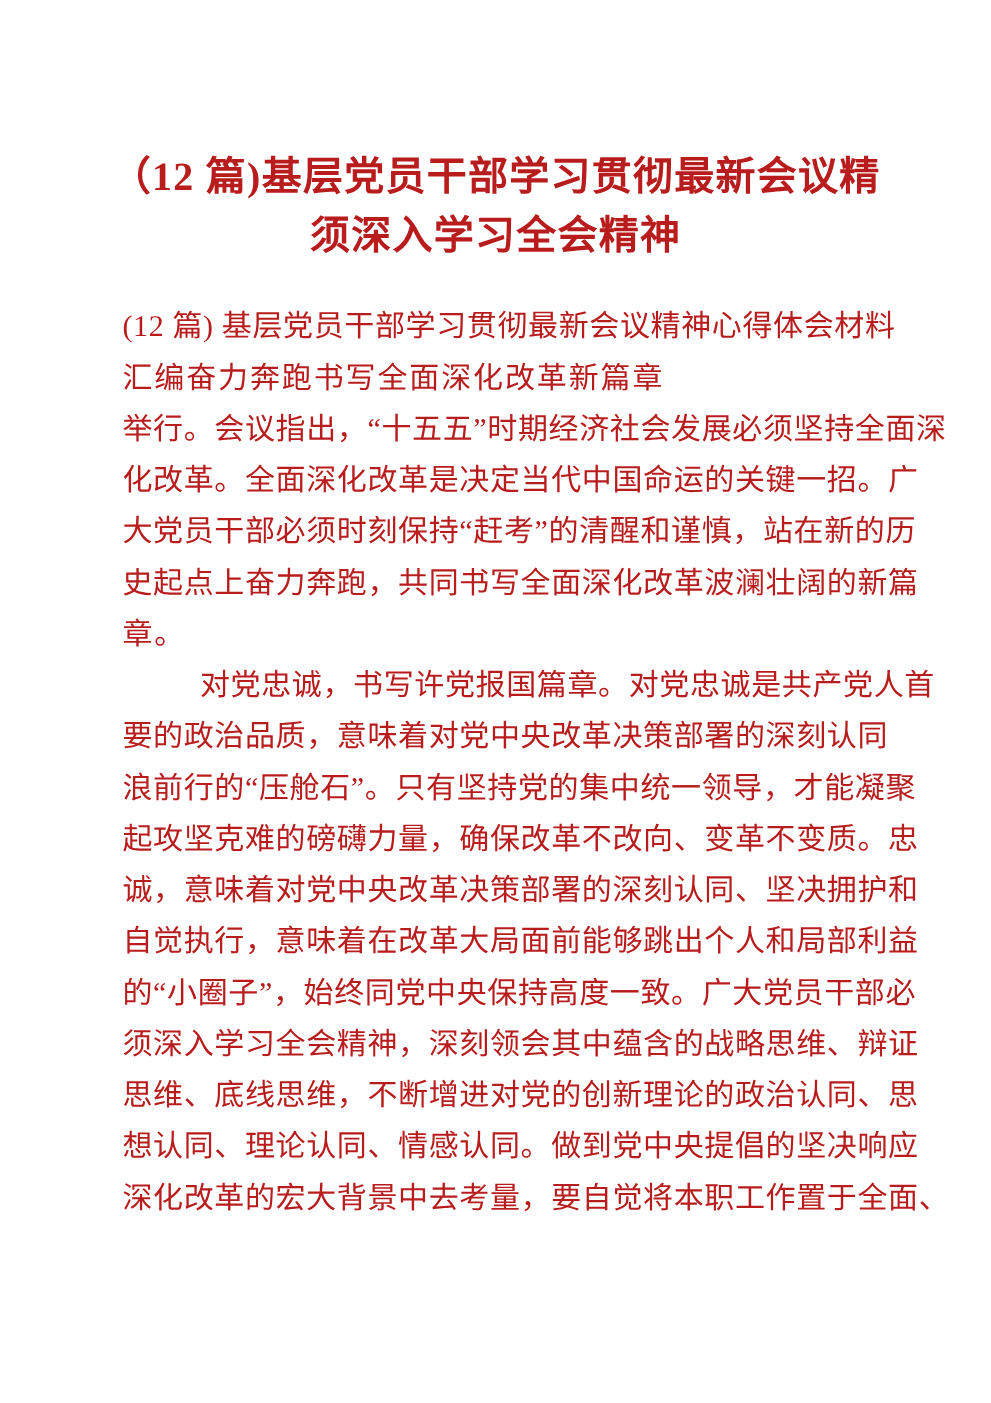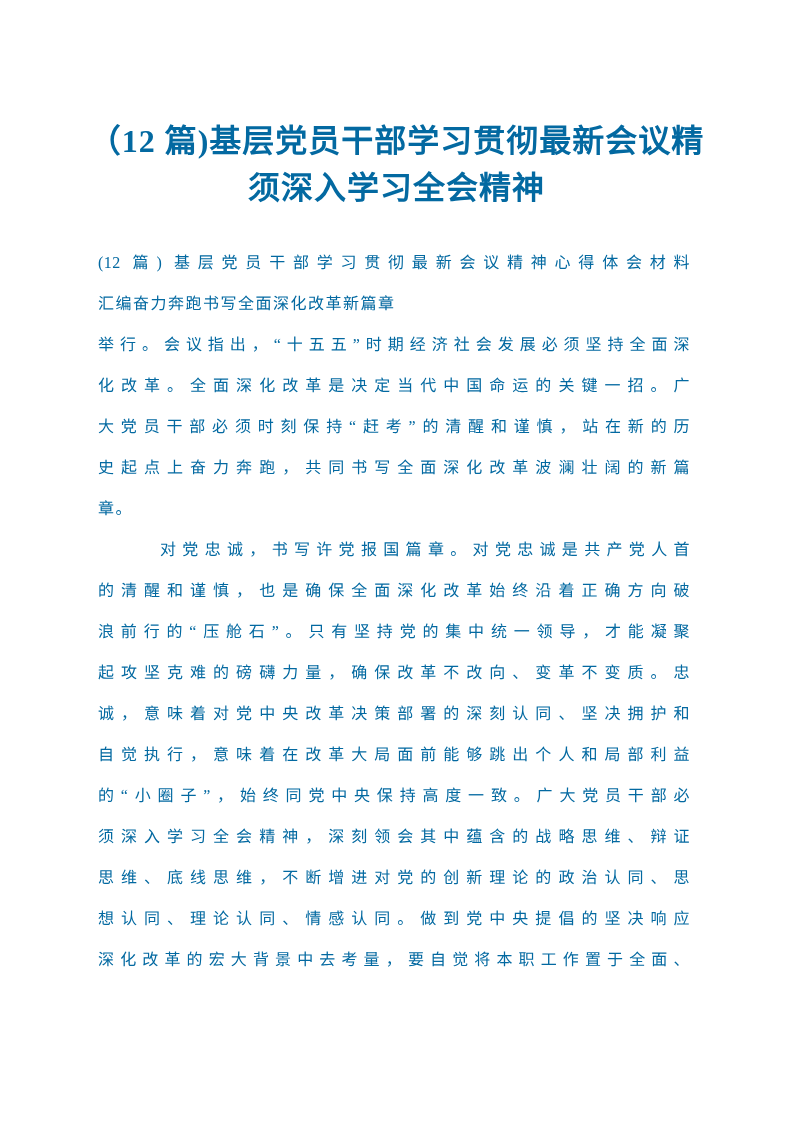--- a/index.html
+++ b/index.html
@@ -5,21 +5,21 @@
   html, body {
     margin: 0;
     padding: 0;
     background: #ffffff;
   }
   .page {
     position: relative;
     width: 793px;
     height: 1002px;
     background: #ffffff;
-    color: #0369a1;
+    color: #b91c1c;
     overflow: hidden;
     font-family: "Liberation Serif", serif;
   }
   .doc-title {
     position: absolute;
     top: 118px;
     left: 0;
     width: 793px;
     margin: 0;
     text-align: center;
@@ -30,21 +30,21 @@
     font-family: "Liberation Serif", serif;
   }
   .doc-title .title-line {
     display: block;
   }
   .doc-body {
     position: absolute;
     top: 242px;
     left: 98px;
     width: 592px;
-    font-size: 16px;
+    font-size: 24px;
     line-height: 41px;
     letter-spacing: 0.5px;
     font-family: "Liberation Serif", serif;
   }
   .line {
     box-sizing: border-box;
     width: 592px;
     height: 41px;
     text-align: justify;
     text-align-last: justify;
@@ -71,21 +71,21 @@
 
   <div class="doc-body">
     <div class="line">(12 篇) 基层党员干部学习贯彻最新会议精神心得体会材料</div>
     <div class="line pend">汇编奋力奔跑书写全面深化改革新篇章</div>
     <div class="line">举行。会议指出，“十五五”时期经济社会发展必须坚持全面深</div>
     <div class="line">化改革。全面深化改革是决定当代中国命运的关键一招。广</div>
     <div class="line">大党员干部必须时刻保持“赶考”的清醒和谨慎，站在新的历</div>
     <div class="line">史起点上奋力奔跑，共同书写全面深化改革波澜壮阔的新篇</div>
     <div class="line pend">章。</div>
     <div class="line indent">对党忠诚，书写许党报国篇章。对党忠诚是共产党人首</div>
-    <div class="line">的清醒和谨慎，也是确保全面深化改革始终沿着正确方向破</div>
+    <div class="line">要的政治品质，意味着对党中央改革决策部署的深刻认同</div>
     <div class="line">浪前行的“压舱石”。只有坚持党的集中统一领导，才能凝聚</div>
     <div class="line">起攻坚克难的磅礴力量，确保改革不改向、变革不变质。忠</div>
     <div class="line">诚，意味着对党中央改革决策部署的深刻认同、坚决拥护和</div>
     <div class="line">自觉执行，意味着在改革大局面前能够跳出个人和局部利益</div>
     <div class="line">的“小圈子”，始终同党中央保持高度一致。广大党员干部必</div>
     <div class="line">须深入学习全会精神，深刻领会其中蕴含的战略思维、辩证</div>
     <div class="line">思维、底线思维，不断增进对党的创新理论的政治认同、思</div>
     <div class="line">想认同、理论认同、情感认同。做到党中央提倡的坚决响应</div>
     <div class="line">深化改革的宏大背景中去考量，要自觉将本职工作置于全面、</div>
   </div>

